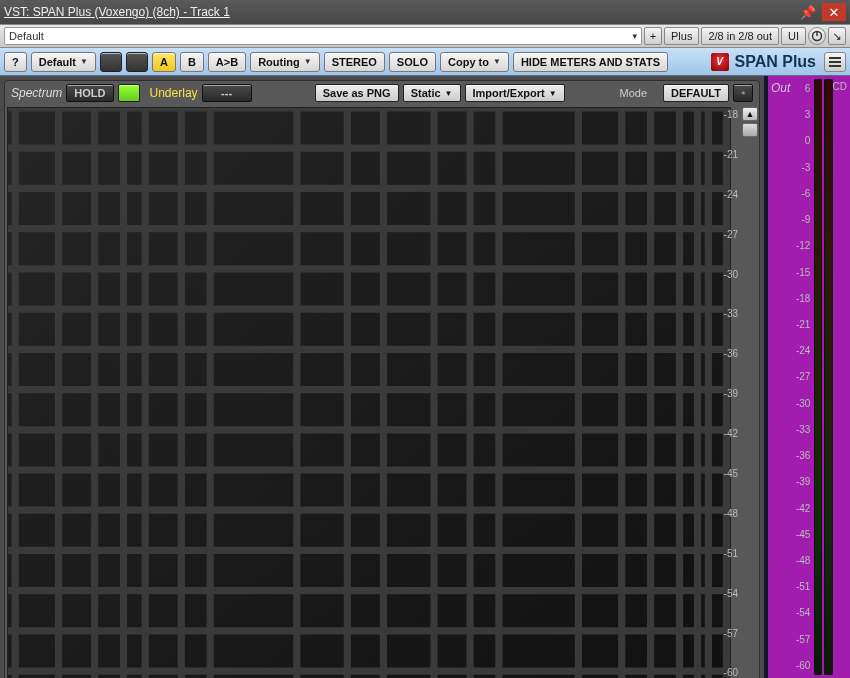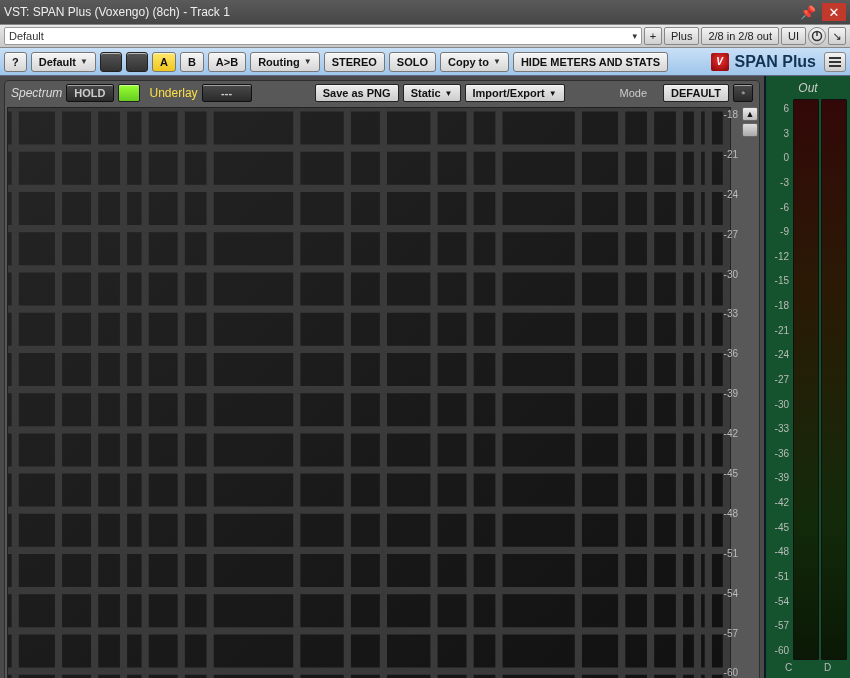--- a/index.html
+++ b/index.html
@@ -1,39 +1,39 @@
 <!DOCTYPE html>
 <html><head>
 <meta charset="utf-8">
 <style>
 * { margin:0; padding:0; box-sizing:border-box; font-family:Arial,Helvetica,sans-serif; }
 body { width:850px; height:678px; background:#4a4a4a; overflow:hidden; font-size:11px; color:#ddd; }
 .titlebar { height:24px; background:linear-gradient(#5a5a5a,#464646); display:flex; align-items:center; padding:0 4px; color:#eee; }
-.titlebar .title { flex:1; font-size:12px; }
+.titlebar .title { flex:1; font-size:12px;text-decoration:underline; }
 .tb-btn { width:24px; height:18px; display:flex; align-items:center; justify-content:center; margin-left:2px; color:#fff; font-size:13px; }
 .tb-close { background:#c0392b; }
 
 .hostbar { height:24px; background:linear-gradient(#e8e8e8,#c8c8c8); display:flex; align-items:center; padding:2px 4px; gap:2px; color:#333; font-size:11px; border-top:1px solid #888; border-bottom:1px solid #888;}
 .preset-sel { flex:1; height:18px; background:#fff; border:1px solid #999; border-radius:2px; padding:0 4px; display:flex; align-items:center; justify-content:space-between; }
 .hbtn { height:18px; padding:0 6px; background:linear-gradient(#f4f4f4,#d0d0d0); border:1px solid #888; border-radius:2px; display:flex; align-items:center; font-size:11px; color:#222;}
 .hbtn.sq { width:18px; padding:0; justify-content:center; }
 
 .pluginbar { height:28px; background:linear-gradient(#c9e0f7,#9ec5ea); display:flex; align-items:center; padding:2px 4px; gap:4px; border-bottom:1px solid #668; }
 .pbtn { height:20px; padding:0 7px; background:linear-gradient(#f6f6f6,#d6d6d6); border:1px solid #777; border-radius:3px; display:flex; align-items:center; font-size:11px; color:#111; font-weight:bold; box-shadow:inset 0 1px 0 rgba(255,255,255,.6);}
 .pbtn.dark { background:linear-gradient(#555,#333); border-color:#222; }
 .pbtn.yellow { background:linear-gradient(#ffe76b,#f0c61e); }
 .pbtn.dd::after { content:"▼"; font-size:8px; margin-left:4px; color:#333;}
 .brand { margin-left:auto; display:flex; align-items:center; gap:6px; font-size:16px; font-weight:bold; color:#135; }
 .brand .logo { width:18px; height:18px; background:radial-gradient(circle at 50% 40%, #e33, #800); border-radius:2px; display:flex; align-items:center; justify-content:center; color:#fff; font-size:10px; font-style:italic;}
 .menu-icon { width:22px; height:20px; background:linear-gradient(#f4f4f4,#ccc); border:1px solid #888; border-radius:3px; display:flex; flex-direction:column; justify-content:center; align-items:center; gap:2px; margin-left:4px;}
 .menu-icon span { width:12px; height:2px; background:#333; }
 
 .main { display:flex; height:calc(678px - 24px - 24px - 28px); }
 .left { flex:1; display:flex; flex-direction:column; padding:4px; gap:3px; }
-.outcol { width:86px; background:#14532d; border-left:2px solid #0f172a; padding:3px; display:flex; flex-direction:column; }
+.outcol { width:86px; background:#a21caf; border-left:4px solid #0f172a; padding:3px; display:flex; flex-direction:row; }
 
 .panel { background:#585858; border:1px solid #2e2e2e; border-radius:4px; }
 .spectrumbar { height:24px; display:flex; align-items:center; padding:0 6px; gap:4px; }
 .lbl { font-size:12px; color:#ddd; font-style:italic; }
 .sbtn { height:18px; padding:0 7px; border-radius:2px; display:flex; align-items:center; font-size:11px; font-weight:bold; border:1px solid #222; background:linear-gradient(#eee,#ccc); color:#111; box-shadow:inset 0 1px 0 rgba(255,255,255,.5);}
 .sbtn.dark { background:linear-gradient(#4a4a4a,#2a2a2a); color:#ccc; border-color:#111;}
 .sbtn.green { background:linear-gradient(#9f3,#6c2); }
 .sbtn.dd::after{content:"▼"; font-size:8px; margin-left:4px;}
 .gear { width:20px; display:flex; justify-content:center; }
 .gear svg { width:14px; height:14px; }

